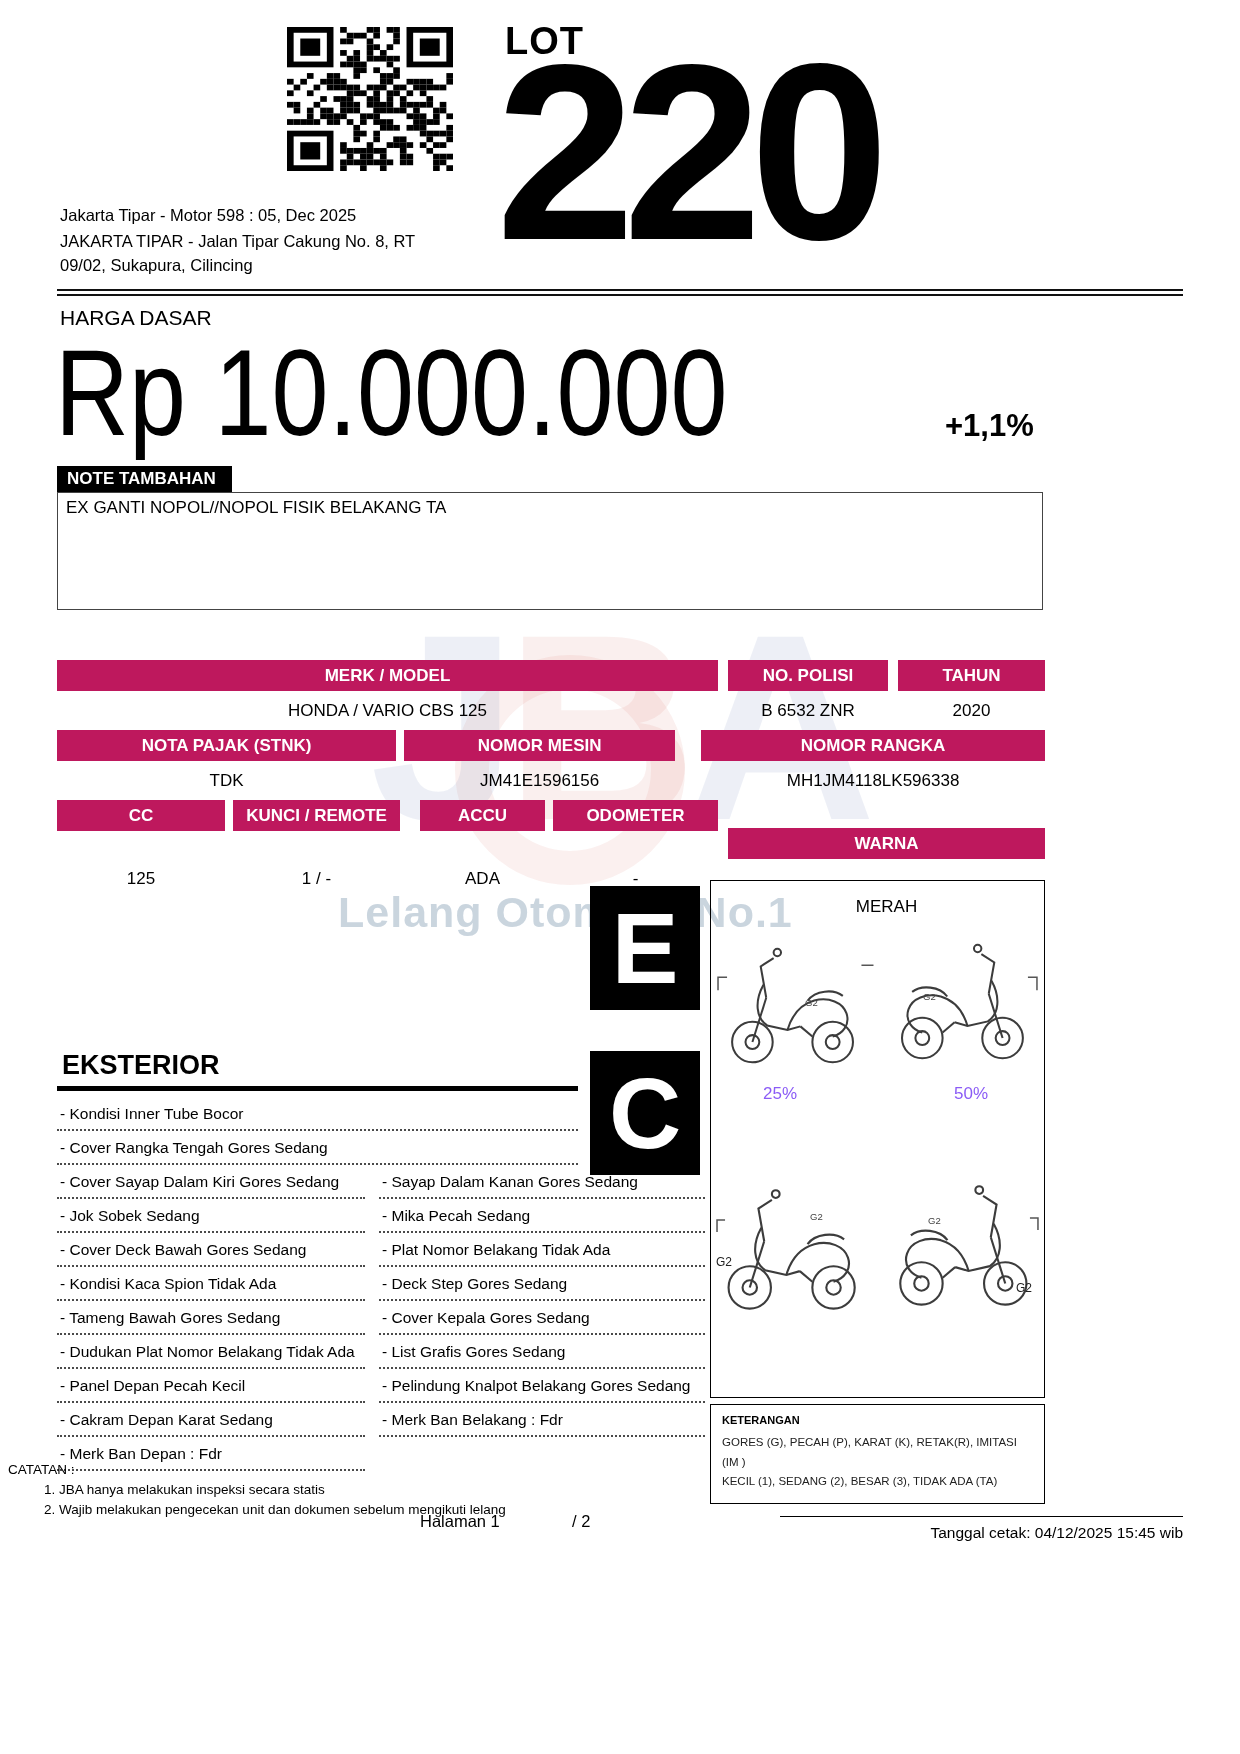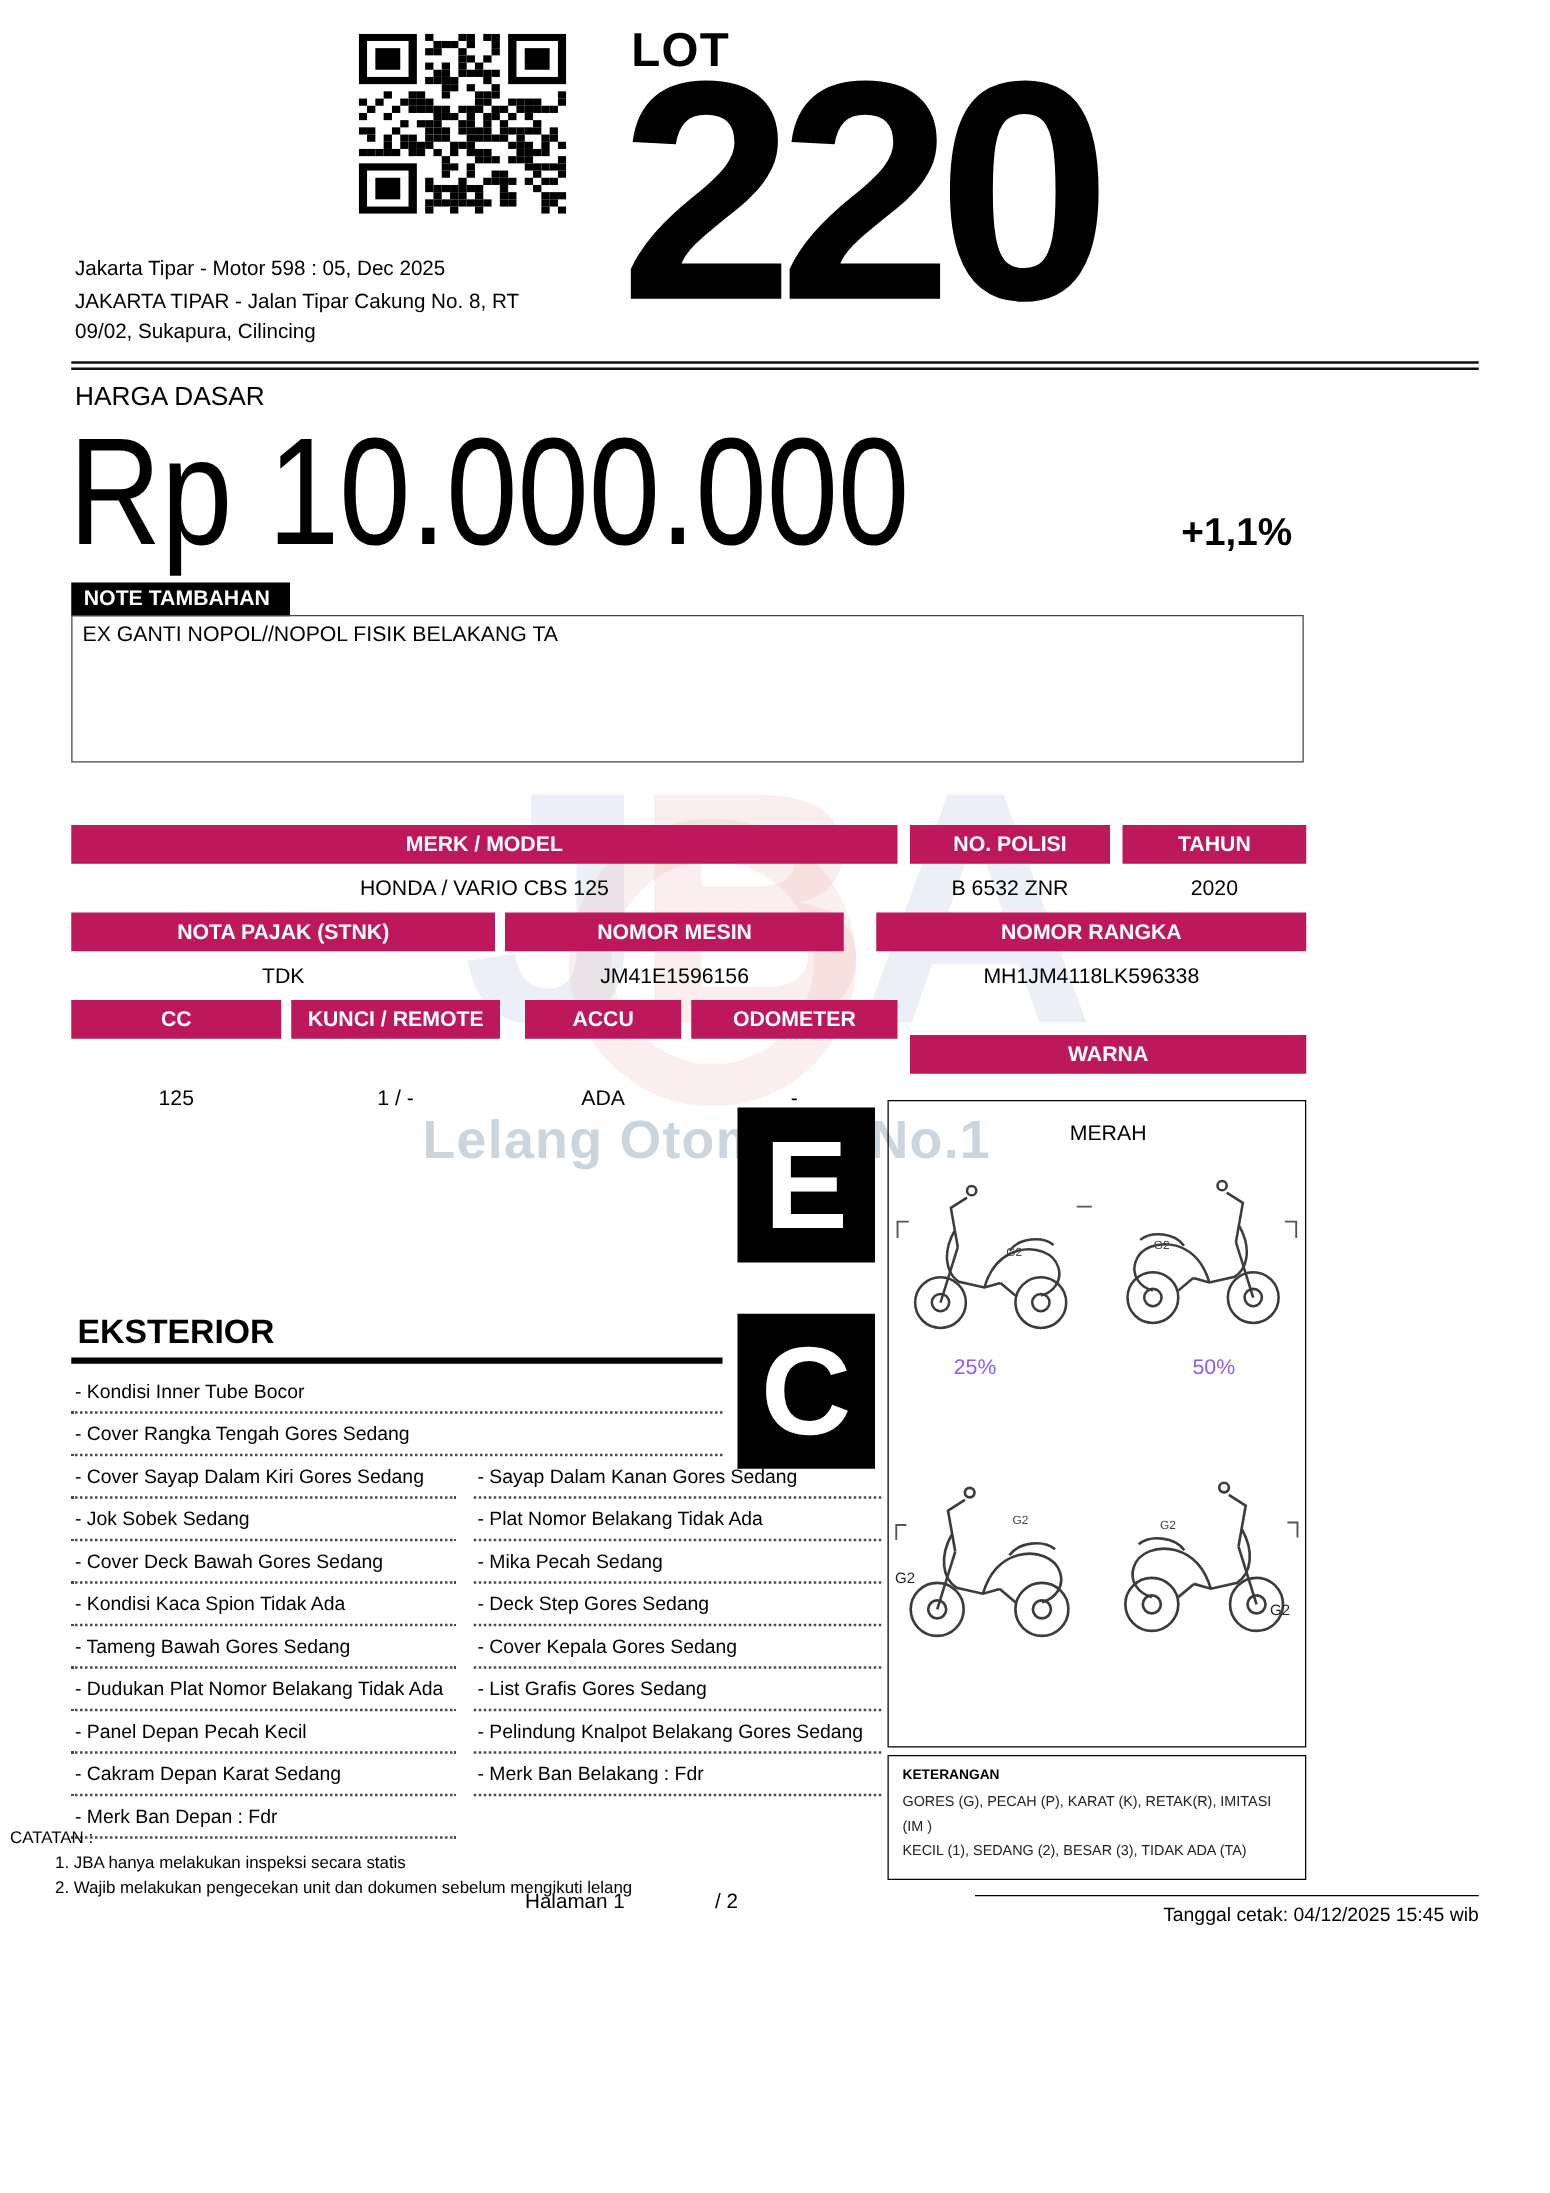--- a/index.html
+++ b/index.html
@@ -402,22 +402,22 @@
           <div class="item">- Cover Deck Bawah Gores Sedang</div>
           <div class="item">- Kondisi Kaca Spion Tidak Ada</div>
           <div class="item">- Tameng Bawah Gores Sedang</div>
           <div class="item">- Dudukan Plat Nomor Belakang Tidak Ada</div>
           <div class="item">- Panel Depan Pecah Kecil</div>
           <div class="item">- Cakram Depan Karat Sedang</div>
           <div class="item">- Merk Ban Depan : Fdr</div>
         </div>
         <div class="colR">
           <div class="item">- Sayap Dalam Kanan Gores Sedang</div>
+          <div class="item">- Mika Pecah Sedang</div>
           <div class="item">- Plat Nomor Belakang Tidak Ada</div>
-          <div class="item">- Mika Pecah Sedang</div>
           <div class="item">- Deck Step Gores Sedang</div>
           <div class="item">- Cover Kepala Gores Sedang</div>
           <div class="item">- List Grafis Gores Sedang</div>
           <div class="item">- Pelindung Knalpot Belakang Gores Sedang</div>
           <div class="item">- Merk Ban Belakang : Fdr</div>
         </div>
       </div>
     </div>
     <div class="abs grade grade-c">C</div>
 

